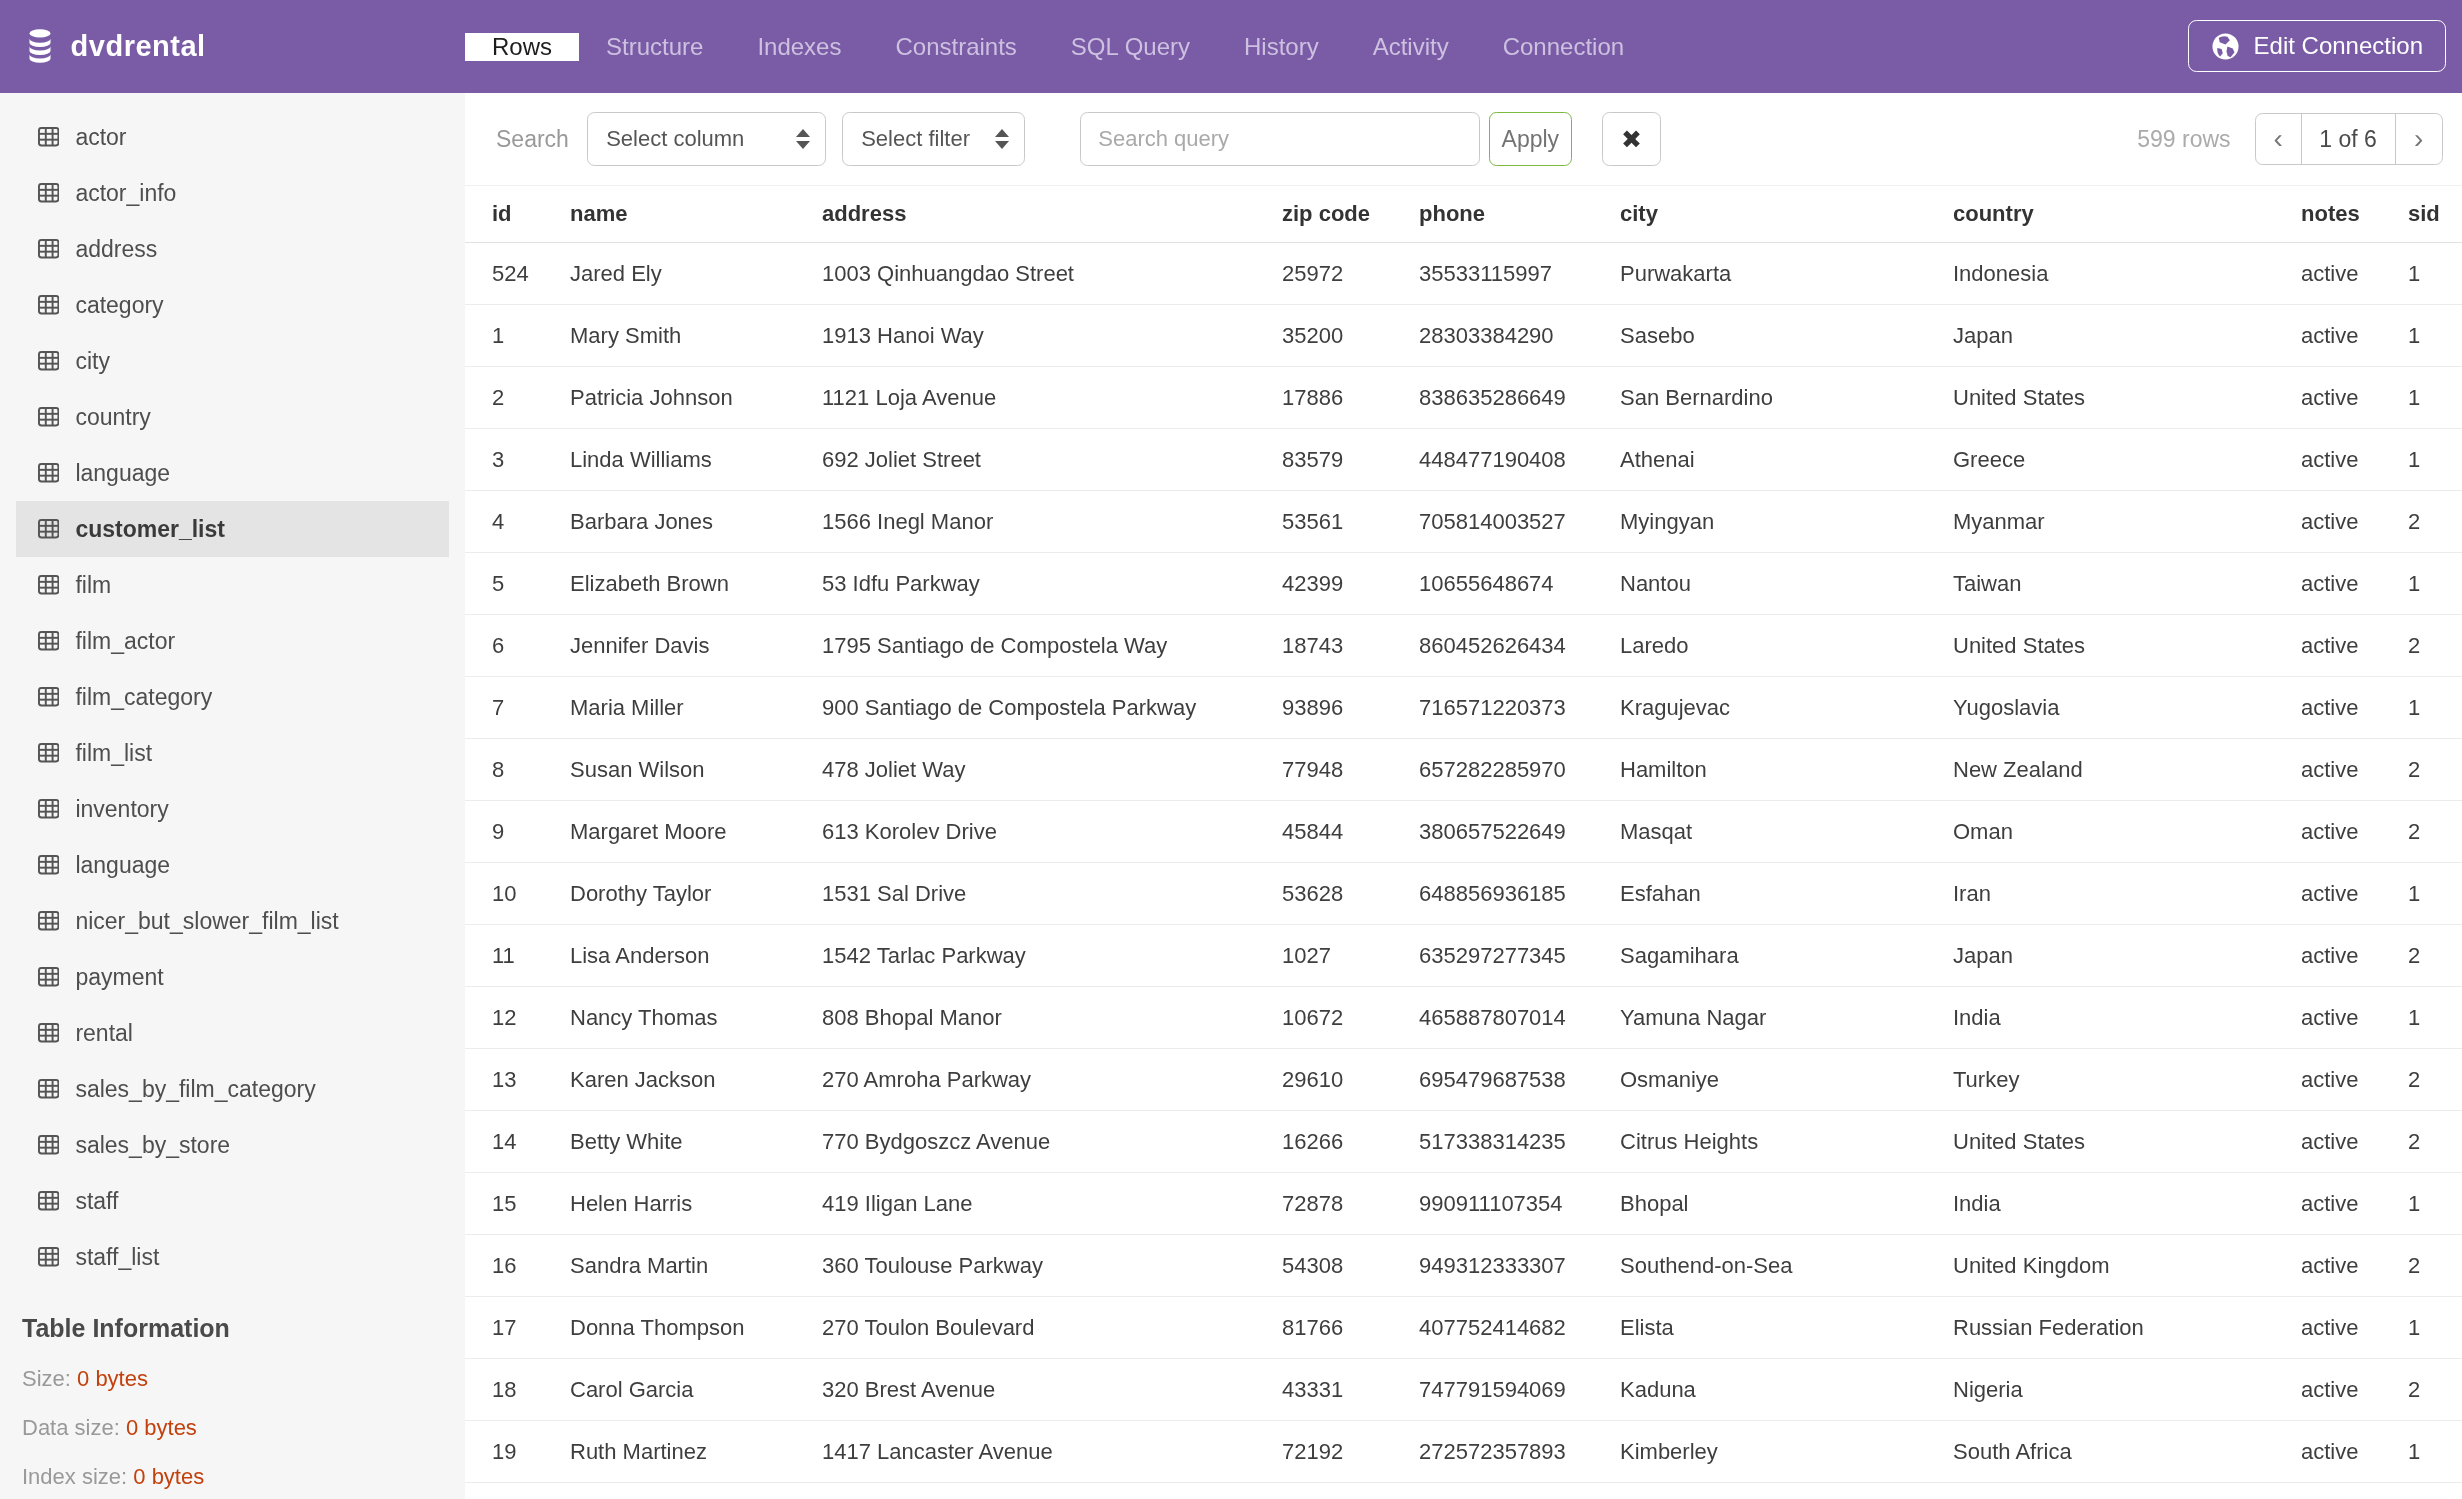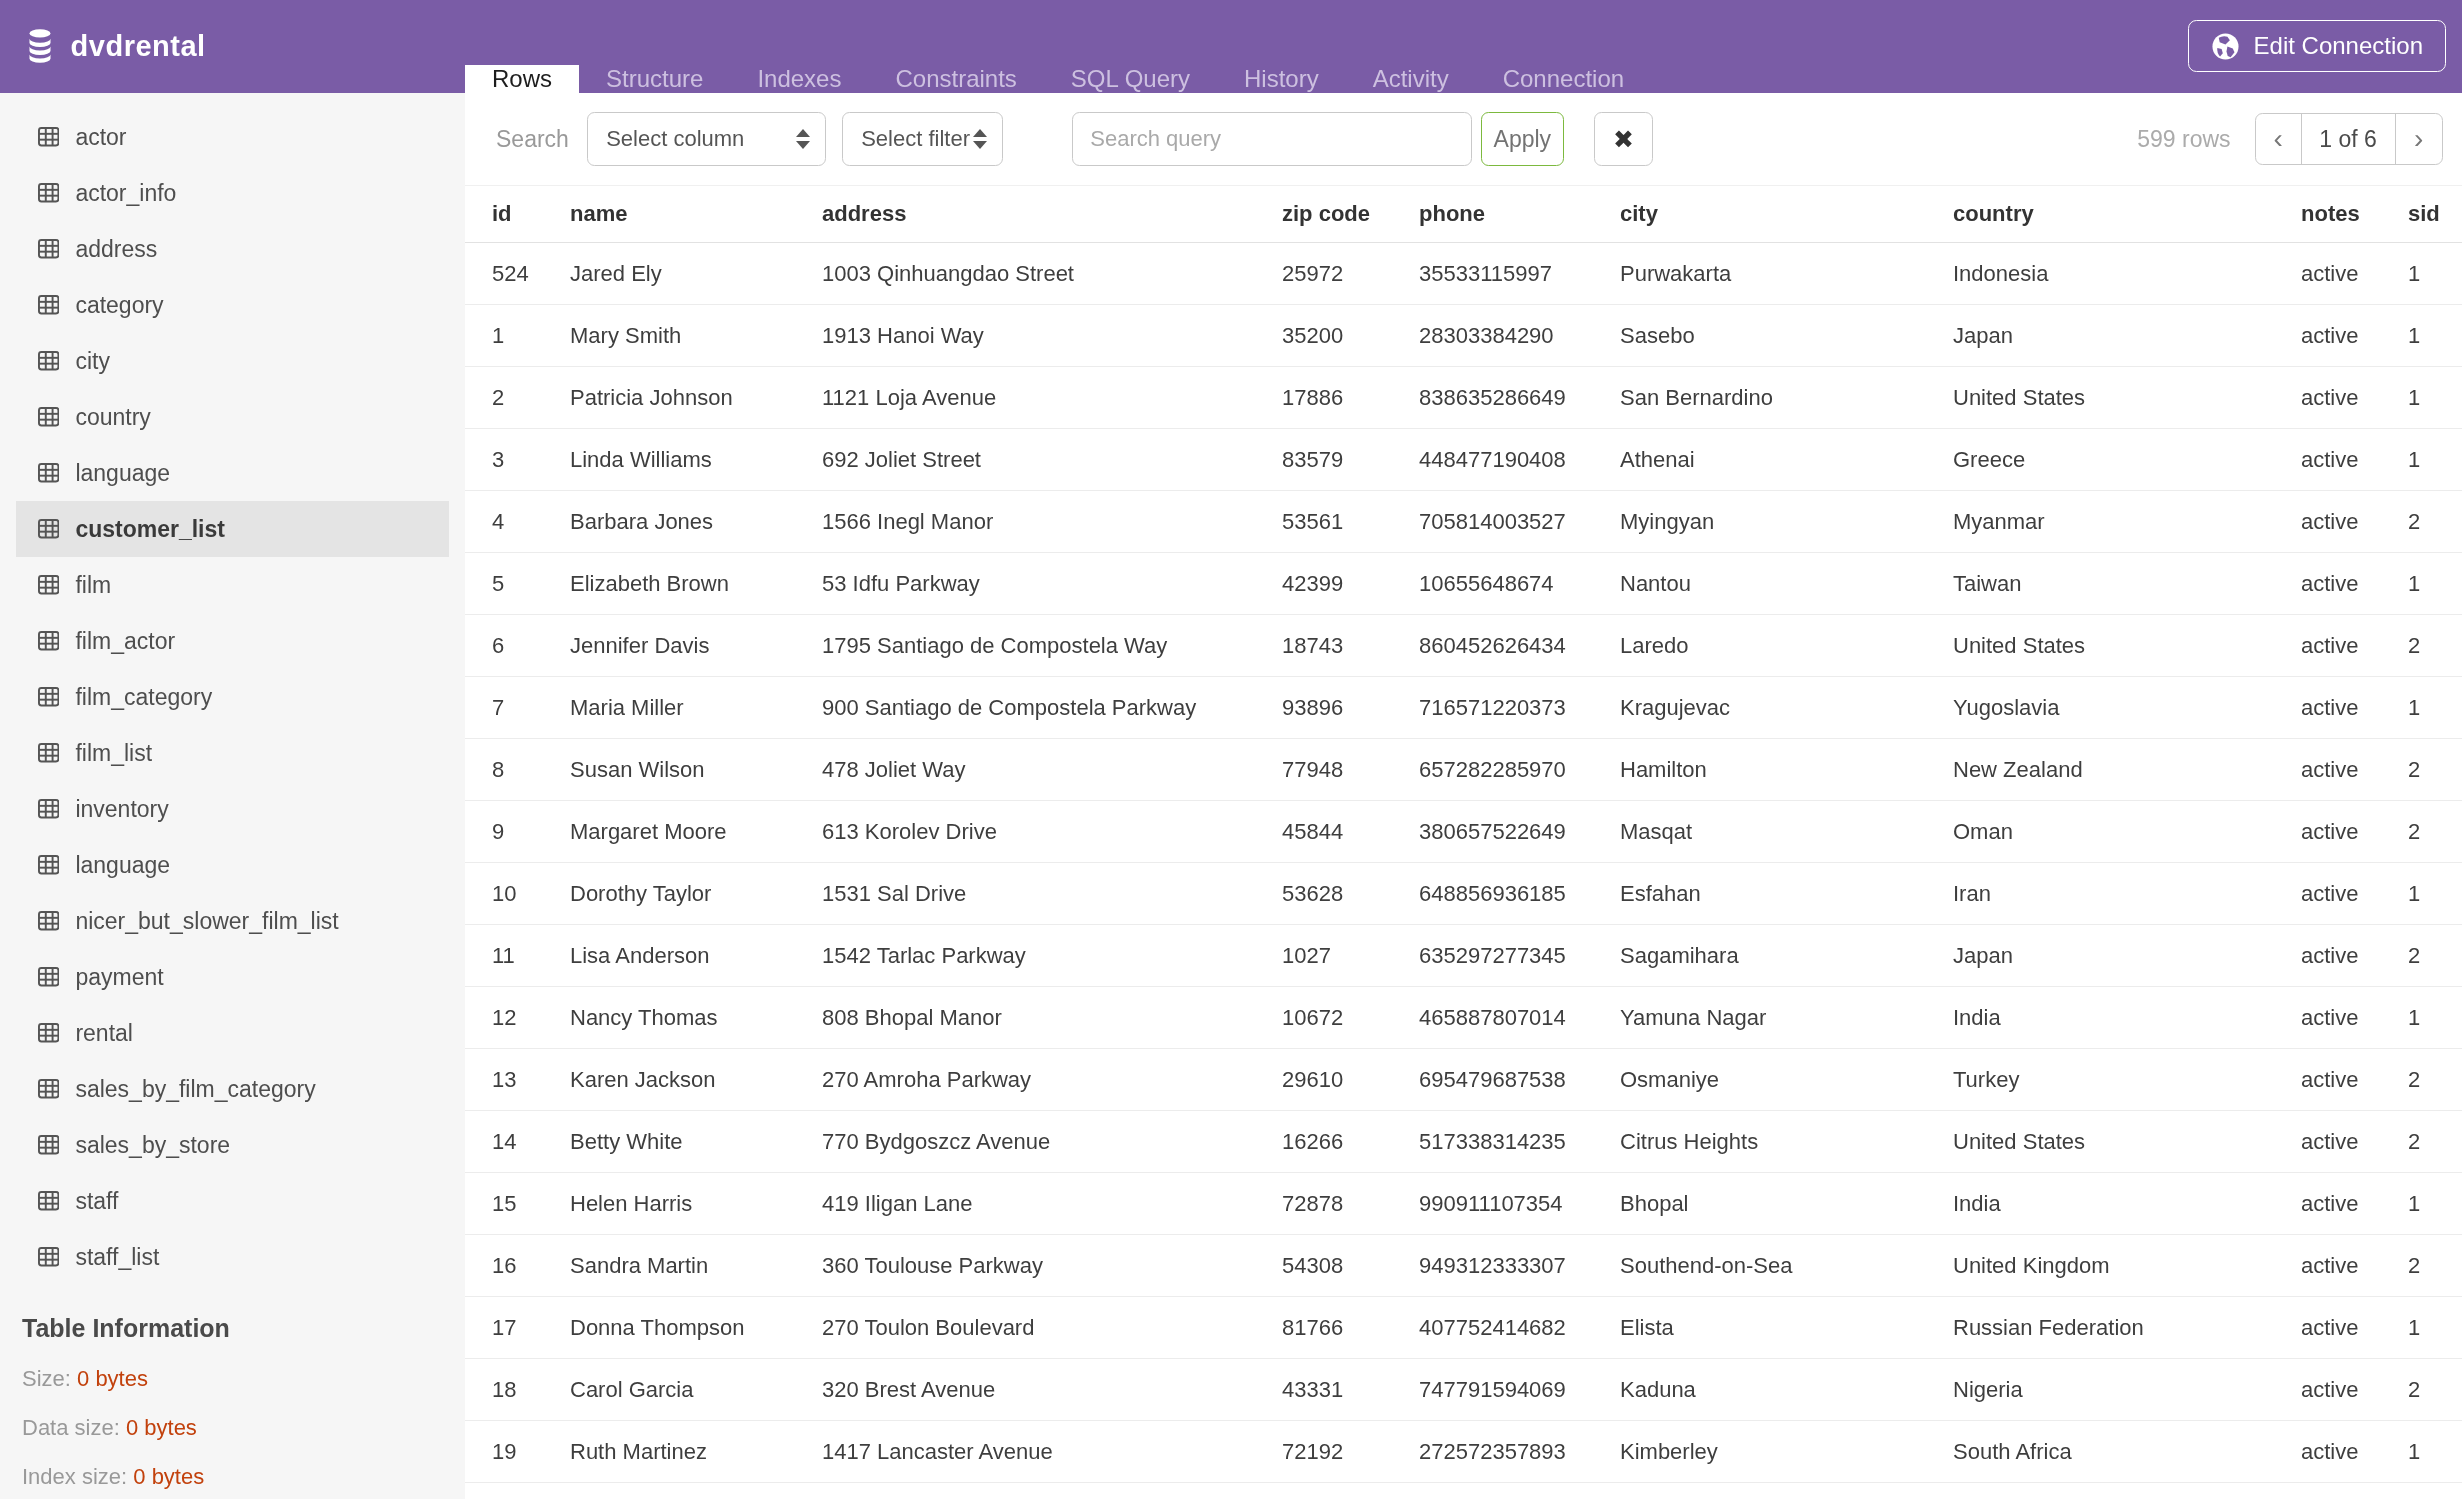--- a/index.html
+++ b/index.html
@@ -3,21 +3,21 @@
 <meta charset="utf-8">
 <style>
   html,body{margin:0;padding:0;background:#fff;}
   body{width:2462px;height:1500px;overflow:hidden;position:relative;
        font-family:"Liberation Sans","DejaVu Sans",sans-serif;-webkit-font-smoothing:antialiased;}
 
   
   .topbar{position:absolute;left:0;top:0;width:2462px;height:93px;background:#7A5CA6;display:flex;}
   .logo{width:465px;box-sizing:border-box;display:flex;align-items:center;gap:18.6px;padding-left:28px;}
   .logo-text{color:#fff;font-size:29px;font-weight:bold;letter-spacing:0.5px;}
-  .tabs{display:flex;align-items:flex-end;}
+  .tabs{display:flex;align-items:center;}
   .tab{display:flex;align-items:center;padding:0 27px;font-size:24px;color:#CDC0E0;cursor:default;}
   .tab.active{background:#fff;color:#1d1d1d;}
   .edit-conn{position:absolute;right:16px;top:20.4px;height:52px;box-sizing:border-box;
              border:1.9px solid #fff;border-radius:8.4px;background:transparent;color:#fff;
              font-size:24px;display:flex;align-items:center;gap:14px;padding:0 22px;
              font-family:inherit;}
 
   
   .sidebar{position:absolute;left:0;top:93px;width:465px;height:1407px;background:#F6F6F6;box-sizing:border-box;}
   .tbl-list{list-style:none;margin:0;padding:16px;}
@@ -30,21 +30,21 @@
   .info-line b{color:#c2410c;font-weight:normal;}
 
   
   .main{position:absolute;left:465px;top:93px;width:1998px;height:1407px;background:#fff;}
   .toolbar{height:92px;display:flex;align-items:center;padding:0 20.4px 0 31px;box-sizing:border-box;}
   .search-label{color:#999;font-size:23px;margin-right:17.7px;}
   .selectbox{height:54px;box-sizing:border-box;border:1.9px solid #C9C9C9;border-radius:7.4px;background:#fff;
              display:flex;align-items:center;justify-content:space-between;color:#555;
              font-size:22px;padding:0 15px 0 18.6px;cursor:default;}
   .sel-col{width:239px;margin-right:16px;}
-  .sel-filter{width:161px;margin-right:29px;}
+  .sel-filter{width:183px;margin-right:15px;}
   .caret{display:flex;flex-direction:column;gap:4.6px;align-items:center;}
   .caret i{display:block;width:0;height:0;border-left:7.4px solid transparent;border-right:7.4px solid transparent;}
   .caret .up{border-bottom:8.4px solid #555;}
   .caret .down{border-top:8.4px solid #555;}
   .query{width:400px;height:54px;box-sizing:border-box;border:1.9px solid #C9C9C9;border-radius:7.4px;
          font-size:22px;color:#444;padding:0 17.7px;margin-right:9.3px;outline:none;font-family:inherit;margin-left:40px;}
   .query::placeholder{color:#A9A9A9;}
   .btn-apply{width:83px;height:54px;box-sizing:border-box;border:1.9px solid #7CB93E;border-radius:7.4px;
              background:#fff;color:#737373;font-size:23px;font-family:inherit;}
   .btn-clear{width:59px;height:54px;box-sizing:border-box;border:1.9px solid #C9C9C9;border-radius:7.4px;

